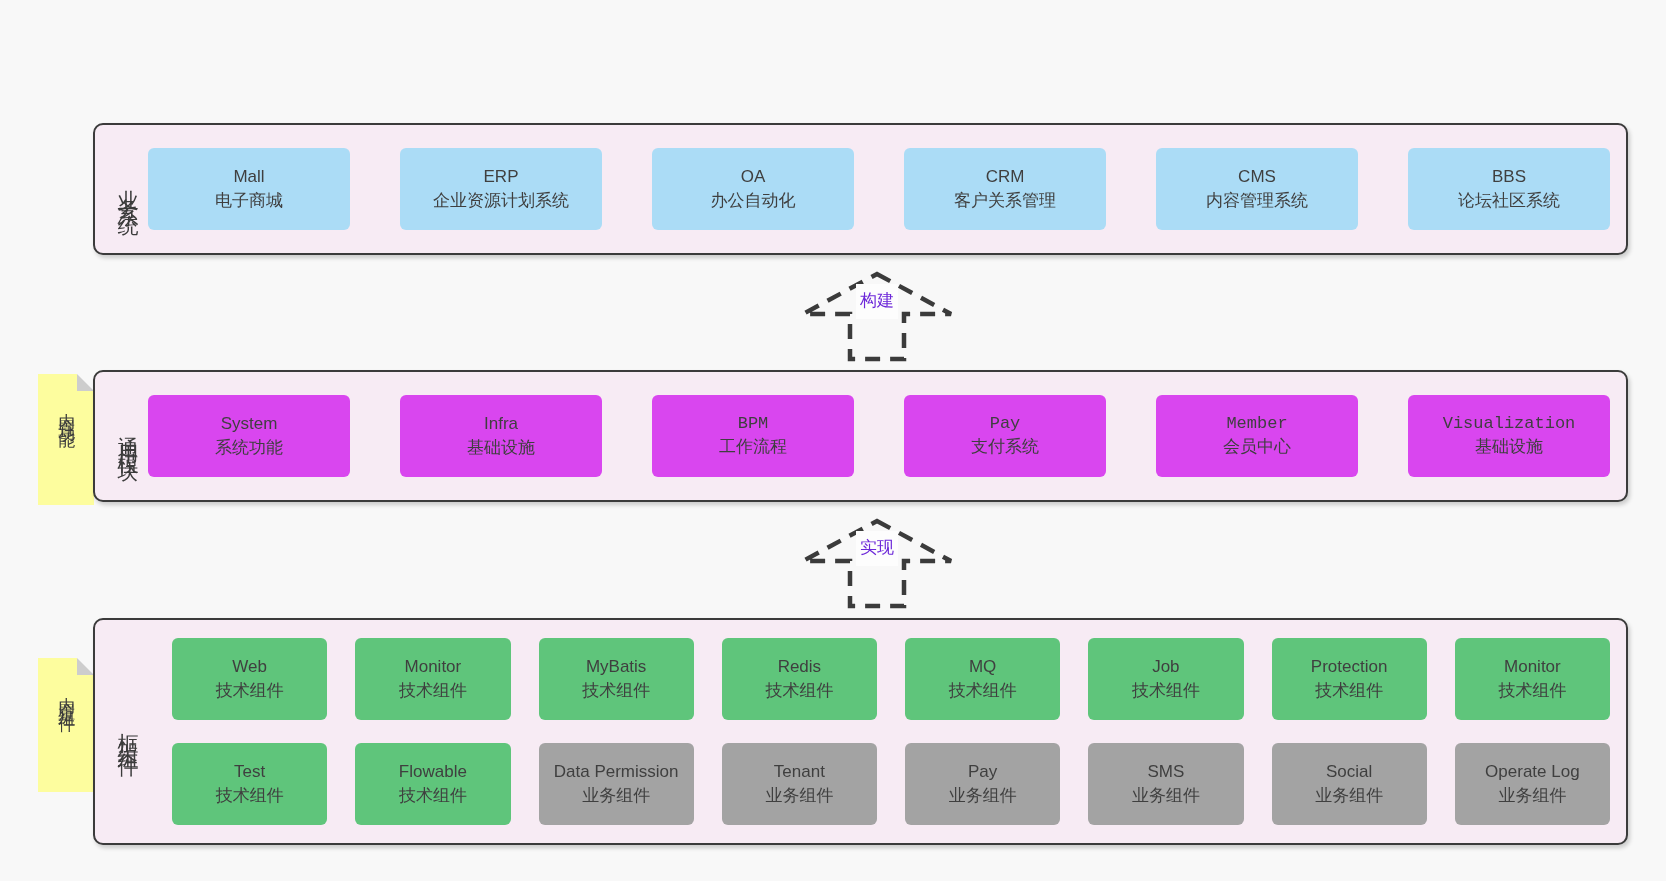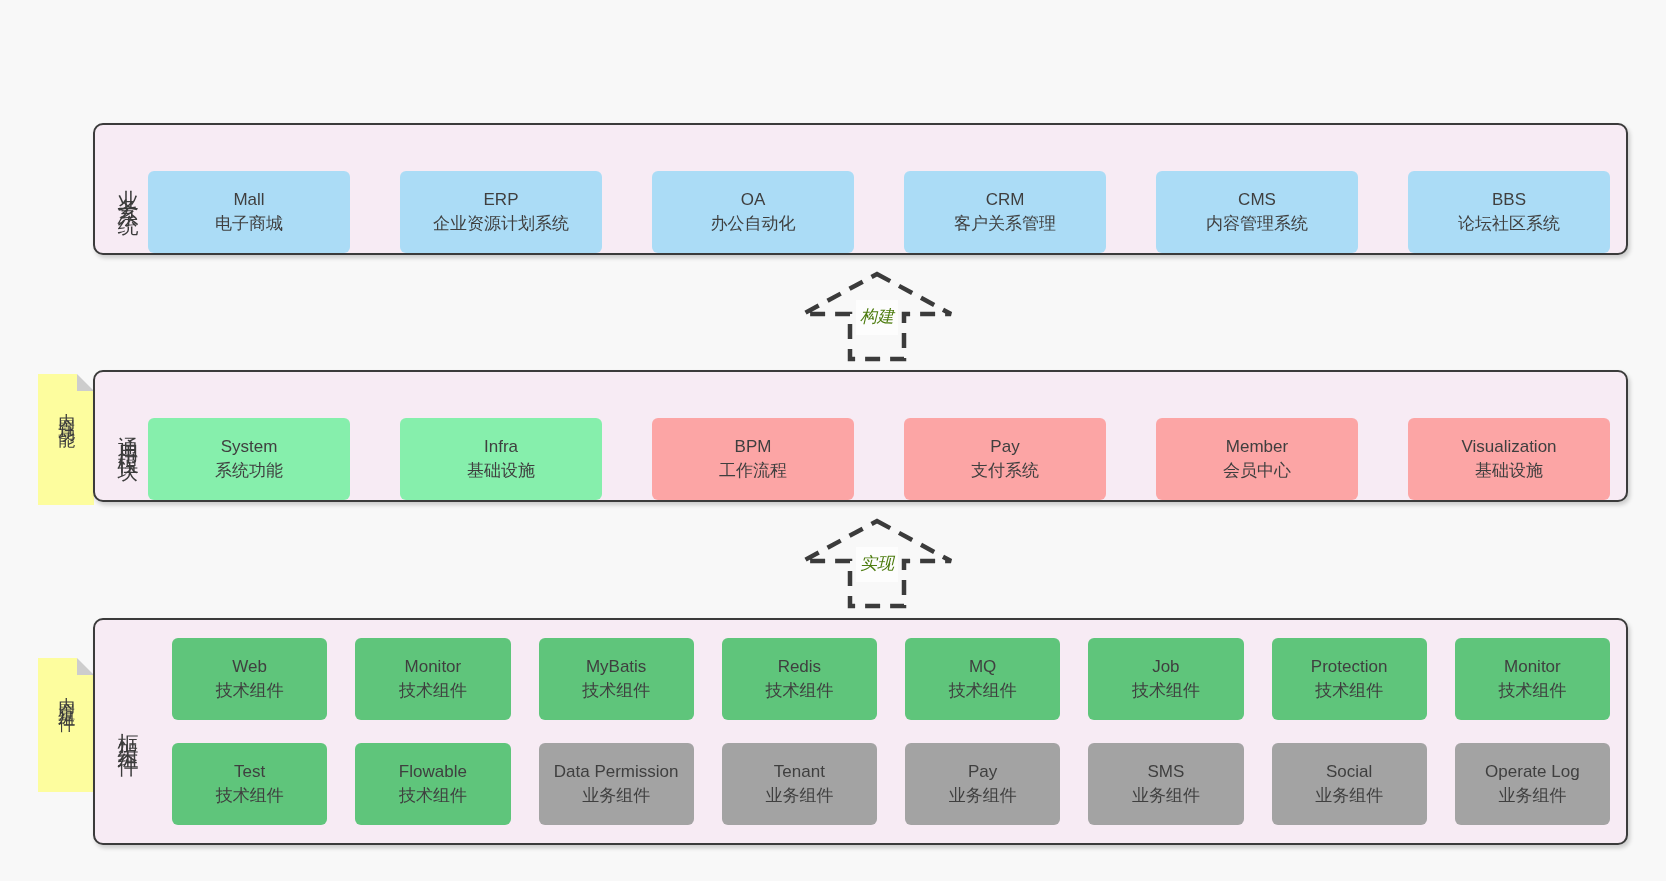--- a/index.html
+++ b/index.html
@@ -19,37 +19,37 @@
   #panel-business  { top:123px; height:132px; }
   #panel-modules   { top:370px; height:132px; }
   #panel-components{ top:618px; height:227px; }
 
   .panel-label {
     align-self:center; padding-left:15px; width:45px; box-sizing:border-box;
     writing-mode:vertical-rl; text-orientation:upright;
     font-size:21px; letter-spacing:8px; color:#3b3b3b; line-height:1.1;
   }
   .box-row {
-    flex:1; display:flex; align-items:flex-end; gap:50px;
+    flex:1; display:flex; align-items:center; gap:50px;
     padding:0 16px 0 8px;
   }
   .grid {
     flex:1; display:flex; flex-direction:column; justify-content:center;
     gap:23px; padding:0 16px 0 8px;
   }
   .grid-row { display:flex; gap:28px;margin-left:24px; }
 
   .box {
     flex:1; height:82px; border-radius:6px;
     display:flex; flex-direction:column; justify-content:center;
     text-align:center; font-size:17px; line-height:1.42;
   }
   .b-blue  { background:#abdcf6; }
-  .b-red   { background:#86efac; }
-  .b-pink  { background:#fca5a5; }
+  .b-red   { background:#d946ef; }
+  .b-pink  { background:#d946ef;font-family:Liberation Mono, monospace; }
   .b-gdark { background:#5fc57b; }
   .b-glight{ background:#a3a3a3; }
 
   
   .sticky {
     position:absolute; left:38px; width:56px; background:#fdfd9e;
     z-index:0; box-sizing:border-box;
     display:flex; justify-content:center; padding-top:26px;
   }
   #sticky-modules   { top:374px; height:131px; }
@@ -66,24 +66,23 @@
   
   .arrow { position:absolute; width:160px; height:97px; left:797px; z-index:1; }
   #arrow-build     { top:268px; }
   #arrow-implement { top:515px; }
   .arrow svg { display:block; }
   .arrow-path {
     fill:#f8f8f8; stroke:#3b3b3b; stroke-width:4.5;
     stroke-dasharray:15 10; stroke-linejoin:miter;
   }
   .arrow-label {
-    position:absolute; left:50%; top:32px; transform:translateX(-50%);
-    background:#fdfdfd; padding:5px 4px 7px; font-size:17px; color:#4d7c0f;
+    position:absolute; left:50%; top:16px; transform:translateX(-50%);
+    background:#fdfdfd; padding:5px 4px 7px; font-size:17px; color:#6d28d9;
     white-space:nowrap;
-    font-style:italic;
   }
 </style>
 </head>
 <body>
 
 <div class="panel" id="panel-business">
   <div class="panel-label">业务系统</div>
   <div class="box-row">
     <div class="box b-blue">
       <div>Mall</div>

